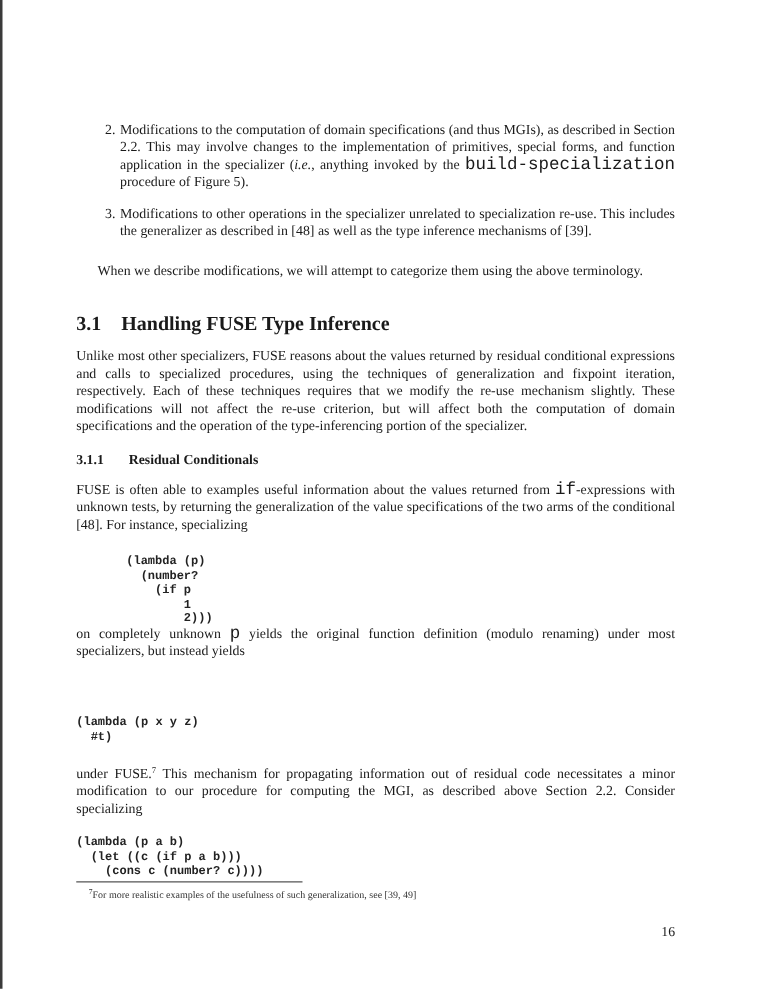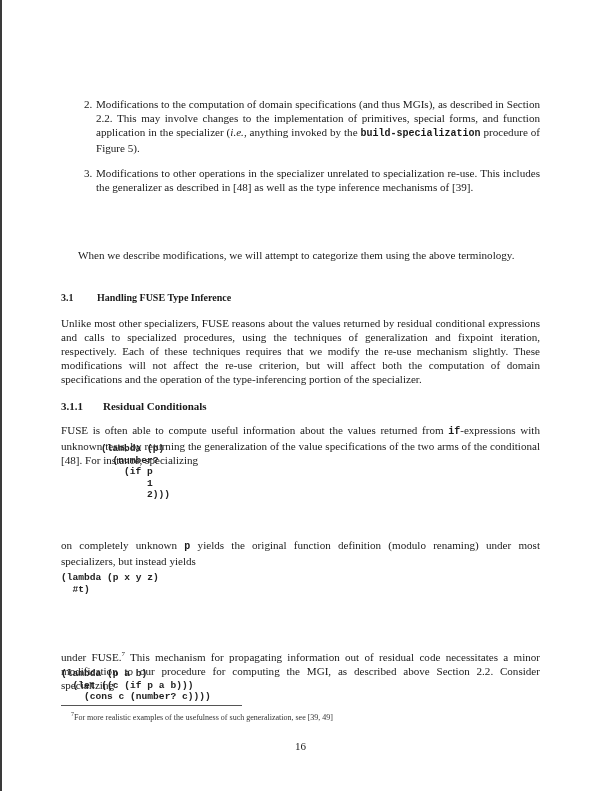--- a/index.html
+++ b/index.html
@@ -1,36 +1,36 @@
 <!DOCTYPE html>
 <html><head>
 <meta charset="utf-8">
 <style>
   html, body { margin: 0; padding: 0; background: #ffffff; }
   body { width: 612px; height: 791px; position: relative; overflow: hidden;
          font-family: "Liberation Serif", "DejaVu Serif", serif; color: #1a1a1a; }
   .left-bar { position: absolute; left: 0; top: 0; width: 2px; height: 791px; background: #3a3a3a; }
   .page { position: absolute; left: 61px; top: 0; width: 479px; }
   p, .li-text { margin: 0; font-size: 11.1px; line-height: 14px; text-align: justify; }
-  .mono { font-family: "Liberation Mono", "DejaVu Sans Mono", monospace; font-size: 10px; font-weight: bold; }
+  .mono { font-family: "Liberation Mono", "DejaVu Sans Mono", monospace; font-size: 14px; font-weight: normal; }
   .list { position: absolute; left: 0; top: 97px; width: 479px; }
   .li { position: relative; padding-left: 35px; margin-bottom: 11px; }
   .li-num { position: absolute; left: 23px; top: 0; font-size: 11.1px; line-height: 14px; }
-  .block { position: absolute; left: 0; width: 479px; margin-top: 38px; }
+  .block { position: absolute; left: 0; width: 479px; }
   .indent { text-indent: 17px; }
-  h2 { margin: 0; font-size: 10px; font-weight: bold; line-height: 18px; }
+  h2 { margin: 0; font-size: 16px; font-weight: bold; line-height: 18px; }
   h3 { margin: 0; font-size: 11px; font-weight: bold; line-height: 15px; }
   .secnum { display: inline-block; width: 36px; }
   .subnum { display: inline-block; width: 42px; }
   pre.code { margin: 0; font-family: "Liberation Mono", "DejaVu Sans Mono", monospace; font-size: 9.6px;
              line-height: 11.6px; font-weight: bold; color: #222; white-space: pre; }
   .fn-rule { position: absolute; left: 0; top: 705px; width: 181px; height: 0; border-top: 1px solid #555; }
   .footnote { position: absolute; left: 10px; top: 709px; font-size: 8px; line-height: 10px; color: #333; }
   .footnote sup { font-size: 6px; }
-  .pagenum { position: absolute; left: 0; width: 479px; top: 740px; text-align: center; font-size: 11px; }
+  .pagenum { position: absolute; left: 0; width: 479px; top: 740px; text-align: right; font-size: 11px; }
   sup.fnref { font-size: 7px; vertical-align: top; line-height: 8px; }
   i { }
 </style>
 </head>
 <body>
 
 <div class="left-bar"></div>
 
 <div class="page">
 
@@ -46,21 +46,21 @@
   </div>
 
   <p class="block indent" style="top:210px;">When we describe modifications, we will attempt to categorize them using the above terminology.</p>
 
   <h2 class="block" style="top:251px;"><span class="secnum">3.1</span><span>Handling FUSE Type Inference</span></h2>
 
   <p class="block" style="top:278px;">Unlike most other specializers, FUSE reasons about the values returned by residual conditional expressions and calls to specialized procedures, using the techniques of generalization and fixpoint iteration, respectively. Each of these techniques requires that we modify the re-use mechanism slightly. These modifications will not affect the re-use criterion, but will affect both the computation of domain specifications and the operation of the type-inferencing portion of the specializer.</p>
 
   <h3 class="block" style="top:361px;"><span class="subnum">3.1.1</span><span>Residual Conditionals</span></h3>
 
-  <p class="block" style="top:385px;"><span>FUSE is often able to compute useful information about the values returned from </span><span class="mono">if</span><span>-expressions with unknown tests, by returning the generalization of the value specifications of the two arms of the conditional [48]. For instance, specializing</span></p>
+  <p class="block" style="top:385px;"><span>FUSE is often able to examples useful information about the values returned from </span><span class="mono">if</span><span>-expressions with unknown tests, by returning the generalization of the value specifications of the two arms of the conditional [48]. For instance, specializing</span></p>
 
   <pre class="code block" style="top:443px;margin-left:40px;">(lambda (p)
   (number?
     (if p
         1
         2)))</pre>
 
   <p class="block" style="top:500px;"><span>on completely unknown </span><span class="mono">p</span><span> yields the original function definition (modulo renaming) under most specializers, but instead yields</span></p>
 
   <pre class="code block" style="top:572px;">(lambda (p x y z)

